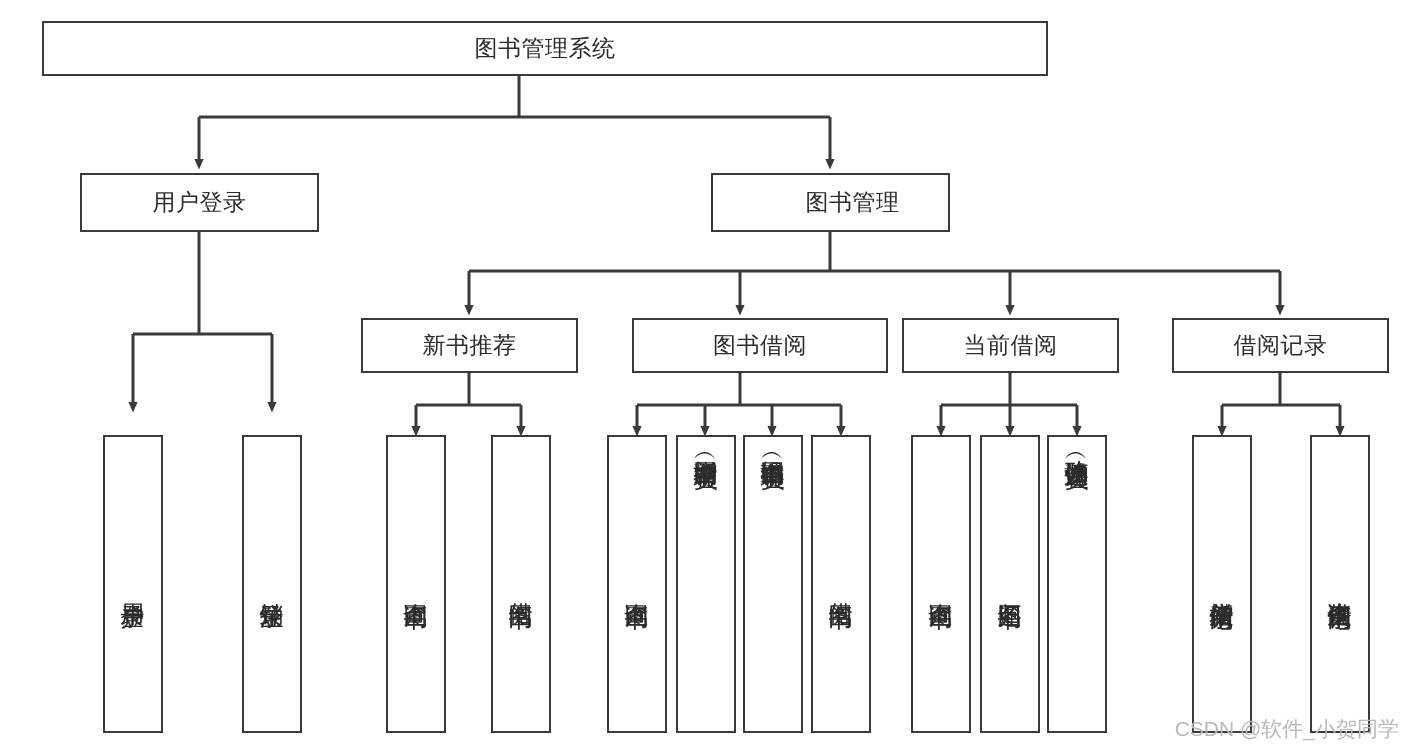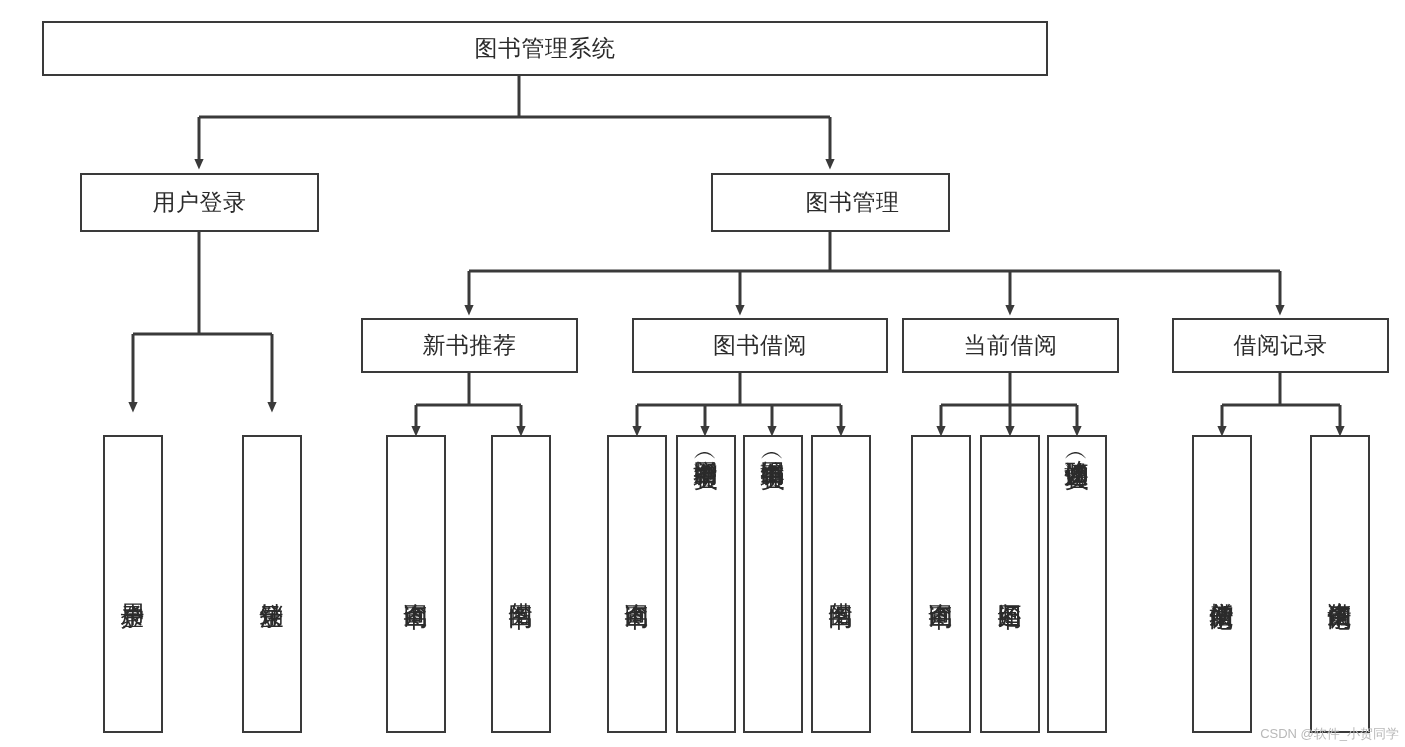--- a/index.html
+++ b/index.html
@@ -57,21 +57,21 @@
     line-height: 1.05;
     letter-spacing: 1px;
   }
   .node.vertical.mid .node-label {
     align-self: center;
   }
   .watermark {
     position: absolute;
     right: 6px;
     bottom: 4px;
-    font-size: 13px;
+    font-size: 21px;
     color: #b9b9b9;
     white-space: nowrap;
     font-family: "Liberation Sans", "DejaVu Sans", sans-serif;
   }
 </style>
 </head>
 <body>
 
 <div id="diagram-root">
 

